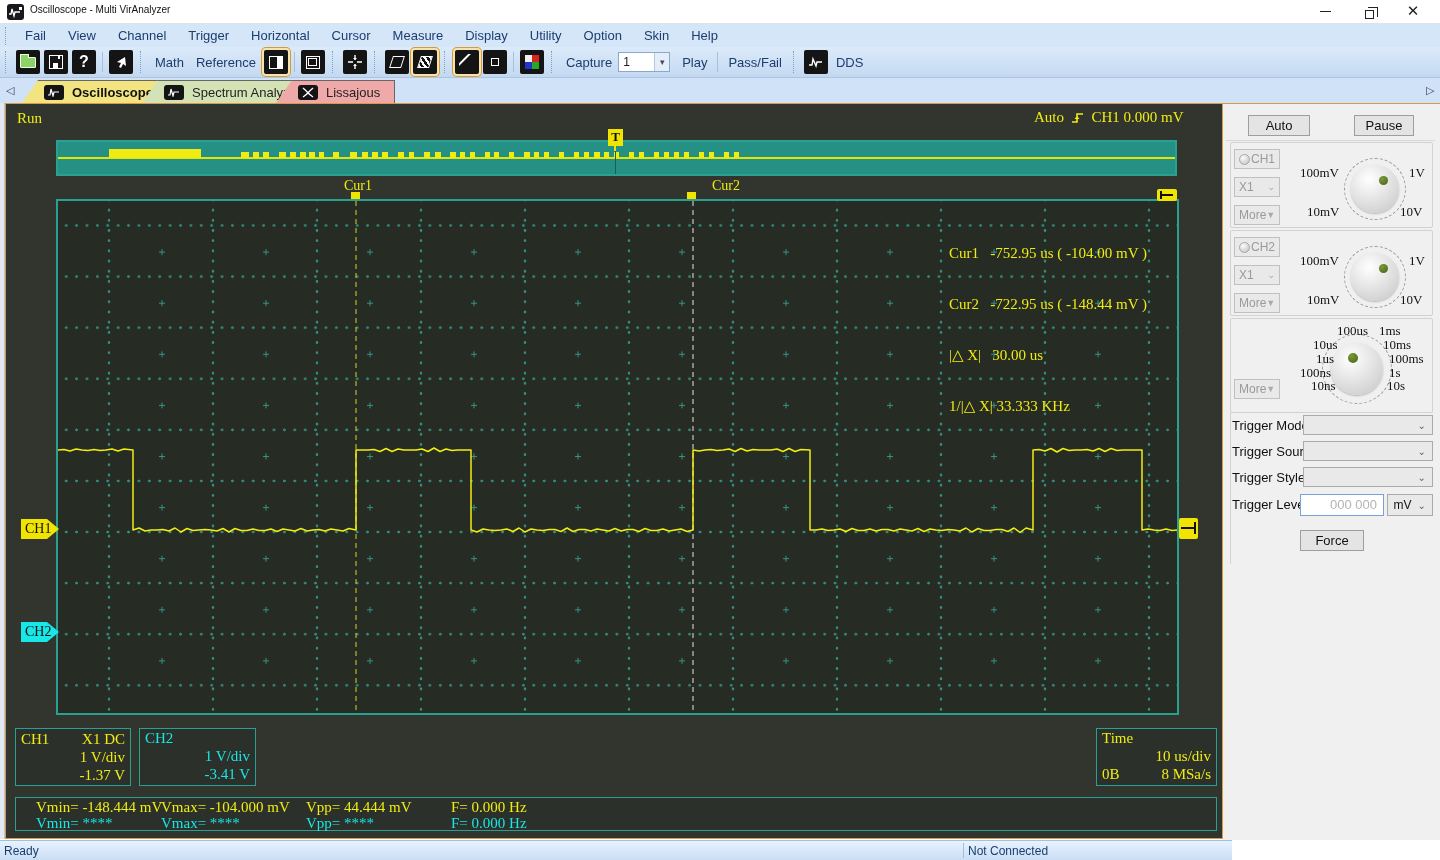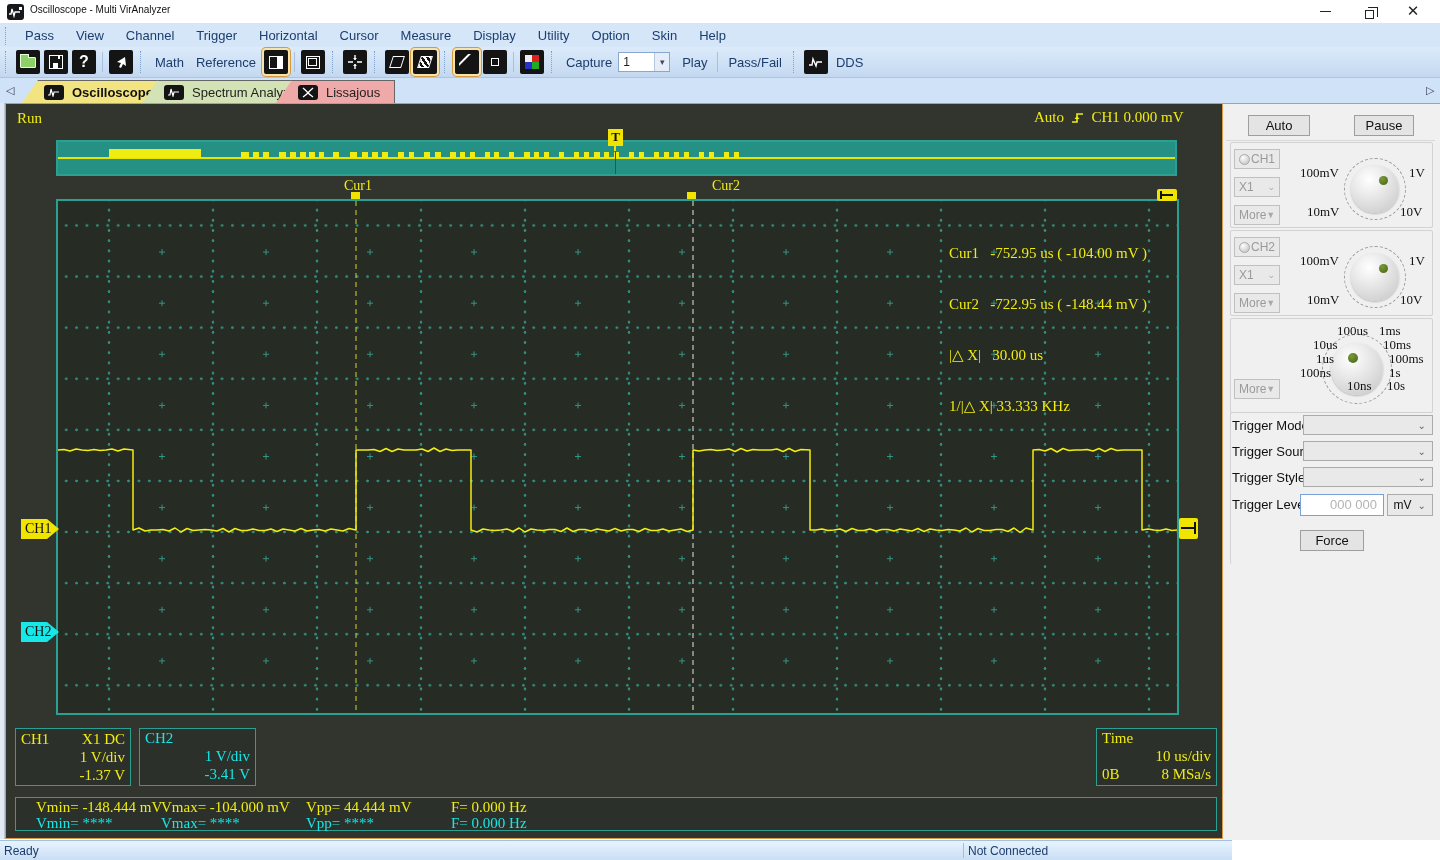--- a/index.html
+++ b/index.html
@@ -136,21 +136,21 @@
         </svg>
     </div>
     <span id="title-text">Oscilloscope - Multi VirAnalyzer</span>
     <div class="win-btn" id="min-btn" style="left:1308px;"><span></span></div>
     <div class="win-btn" id="restore-btn" style="left:1352px;"><i></i></div>
     <div class="win-btn" style="left:1396px; font-size:15px;">✕</div>
   </div>
 
   <div id="menubar">
     <div class="grip"></div>
-    <span class="menu-item">Pass</span>
+    <span class="menu-item">Fail</span>
     <span class="menu-item">View</span>
     <span class="menu-item">Channel</span>
     <span class="menu-item">Trigger</span>
     <span class="menu-item">Horizontal</span>
     <span class="menu-item">Cursor</span>
     <span class="menu-item">Measure</span>
     <span class="menu-item">Display</span>
     <span class="menu-item">Utility</span>
     <span class="menu-item">Option</span>
     <span class="menu-item">Skin</span>
@@ -457,21 +457,21 @@
     <div class="knob" style="left:108px; top:239px; width:52px; height:52px;"></div>
     <div class="kdot" style="left:125px; top:249px; width:10px; height:10px;"></div>
     <span class="klabel" style="left:114px; top:219px;">100us</span>
     <span class="klabel" style="left:156px; top:219px;">1ms</span>
     <span class="klabel" style="left:90px;  top:233px;">10us</span>
     <span class="klabel" style="left:160px; top:233px;">10ms</span>
     <span class="klabel" style="left:93px;  top:247px;">1us</span>
     <span class="klabel" style="left:166px; top:247px;">100ms</span>
     <span class="klabel" style="left:77px;  top:261px;">100ns</span>
     <span class="klabel" style="left:166px; top:261px;">1s</span>
-    <span class="klabel" style="left:88px;  top:274px;margin-left:36px;">10ns</span>
+    <span class="klabel" style="left:88px;  top:274px;">10ns</span>
     <span class="klabel" style="left:164px; top:274px;">10s</span>
 
     <div class="group" style="left:7px; top:308px; width:203px; height:152px; border-bottom:none; border-right:none;"></div>
     <span class="tlabel" style="left:9px; top:314px;">Trigger Mode</span>
     <div class="pcombo" style="left:80px; top:311px; width:130px; height:20px;">
         <span class="cv">⌄</span>
       </div>
     <span class="tlabel" style="left:9px; top:340px;">Trigger Source</span>
     <div class="pcombo" style="left:80px; top:337px; width:130px; height:20px;">
         <span class="cv">⌄</span>

